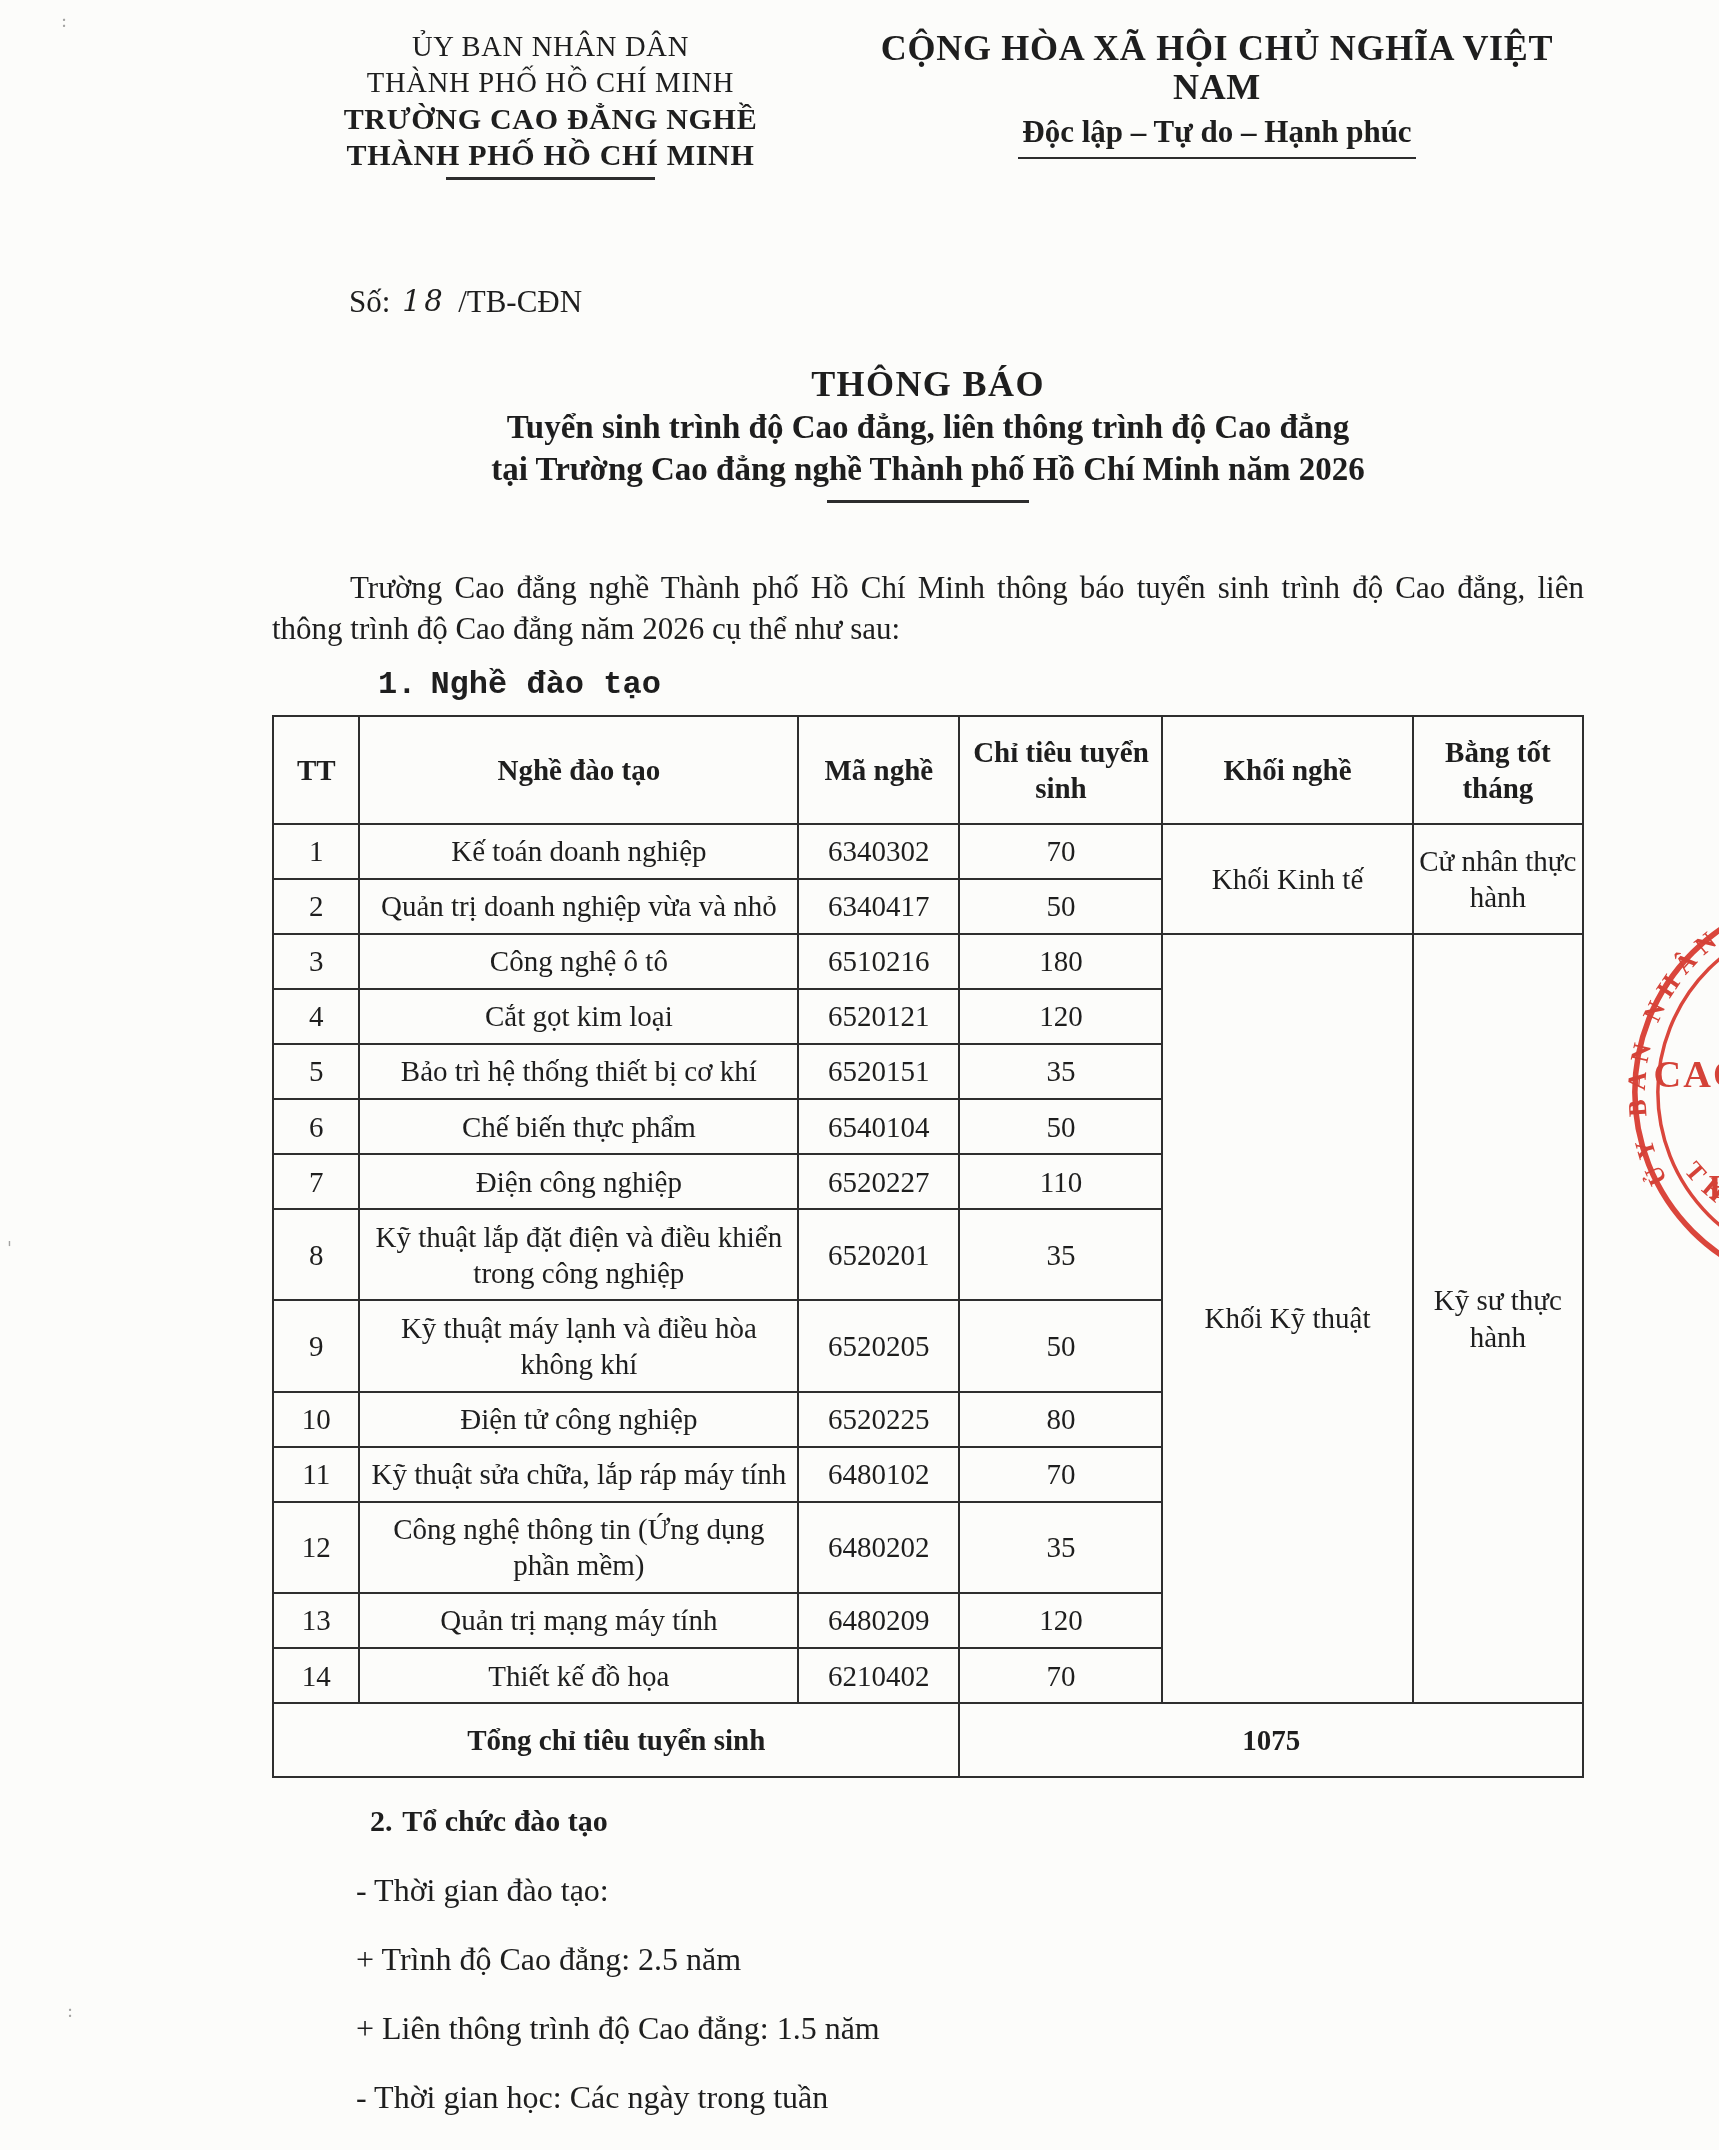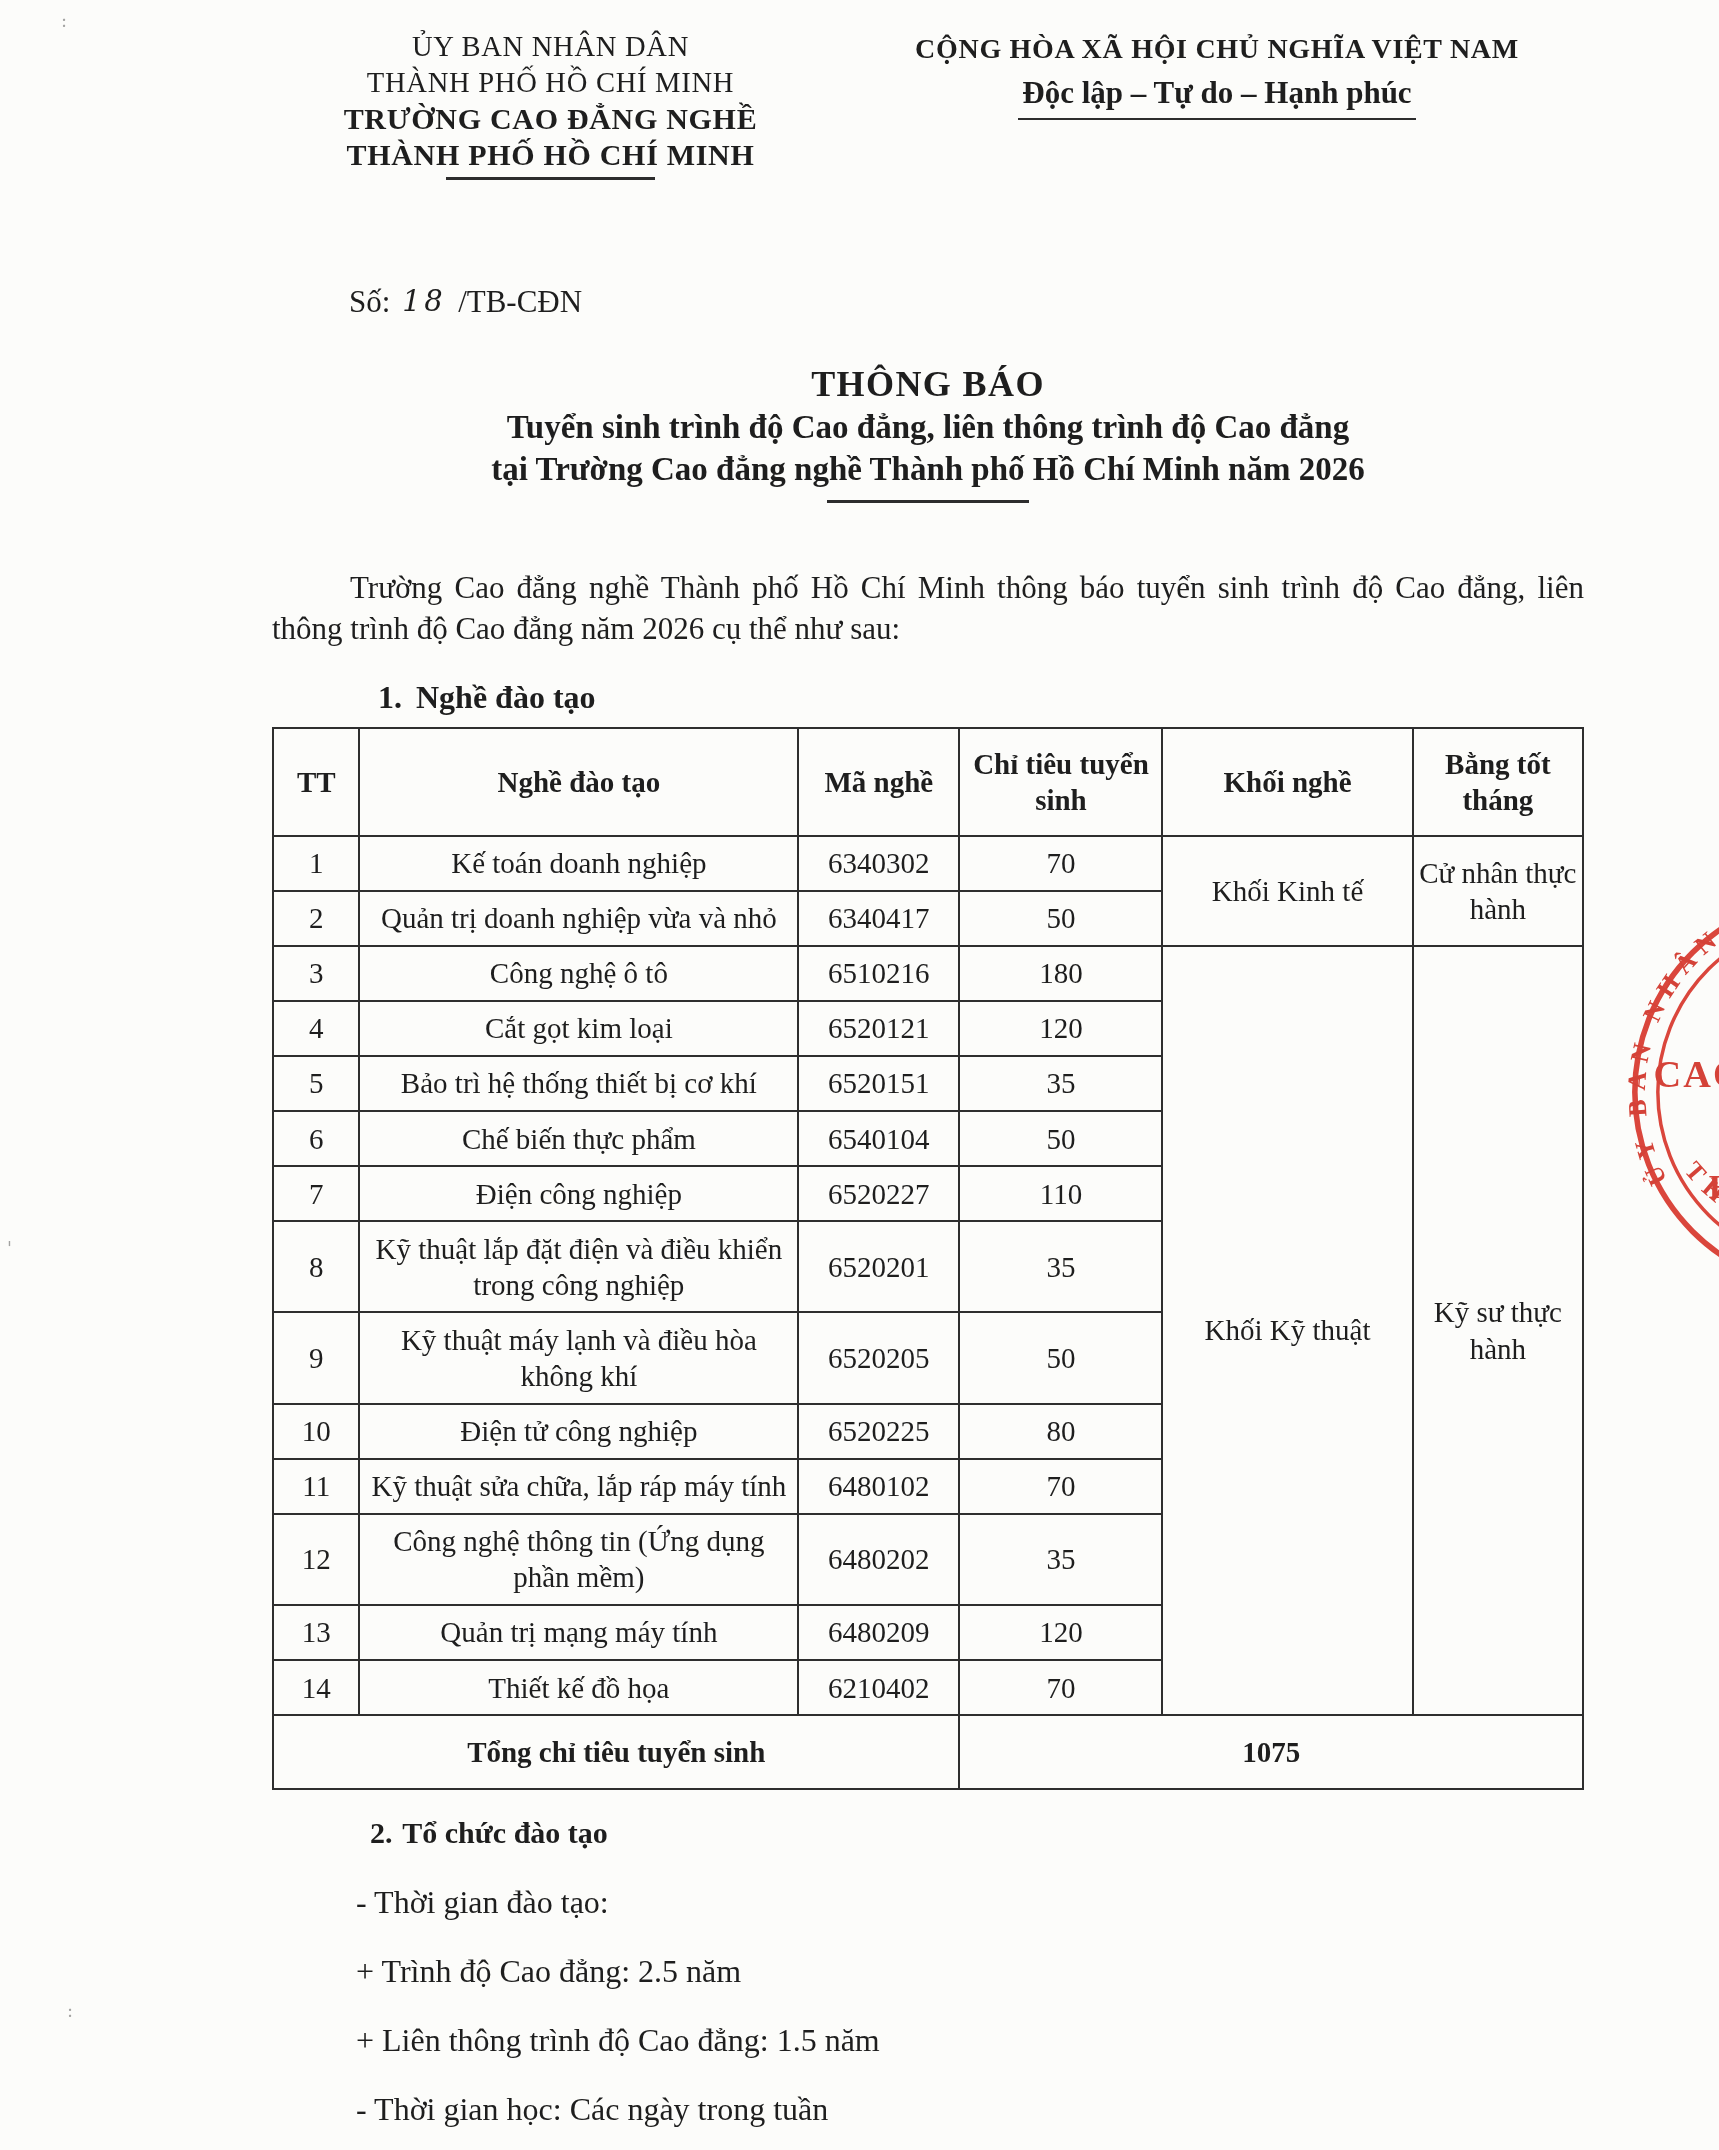--- a/index.html
+++ b/index.html
@@ -13,38 +13,38 @@
     color:#1e1e1e;
   }
   .content{padding:29px 136px 0 272px;}
   
   .hdr{display:flex;align-items:flex-start;}
   .hdr-left{width:557px;text-align:center;flex:0 0 auto;}
   .hdr-left .l{font-size:28.6px;line-height:36px;letter-spacing:0.7px;}
   .hdr-left .l.bold{font-weight:bold;font-size:30px;}
   .hdr-rule{width:209px;height:2.8px;background:#2d2d2d;margin:4.2px auto 0 auto;}
   .hdr-right{flex:1 1 auto;text-align:center;padding-left:21px;}
-  .hdr-right .r1{font-weight:bold;font-size:28px;line-height:39px;letter-spacing:0.7px;text-align:center;}
+  .hdr-right .r1{font-weight:bold;font-size:36px;line-height:39px;letter-spacing:0.7px;text-align:center;}
   .hdr-right .r2{display:inline-block;font-weight:bold;font-size:31px;line-height:38px;
     border-bottom:2.8px solid #2d2d2d;padding:1.4px 4.2px 5.6px 4.2px;margin-top:5px;}
   
   .meta-row{display:flex;justify-content:flex-start;align-items:baseline;margin-top:104px;}
   .so-line{font-size:31px;margin-left:77px;}
   .handwritten{font-family:"DejaVu Serif", serif;font-style:italic;font-size:29px;
     letter-spacing:3.5px;position:relative;top:-1.4px;padding:0 4.2px;}
   .date-line{font-style:italic;font-size:31px;}
   .date-line .handwritten{font-size:26.5px;letter-spacing:0.7px;padding:0 1.4px;}
   
   .title-block{text-align:center;margin-top:43px;}
   .title-main{font-weight:bold;font-size:36px;line-height:43px;letter-spacing:1.4px;}
   .title-sub{font-weight:bold;font-size:33px;line-height:42px;}
   .title-rule{width:202px;height:2.8px;background:#2d2d2d;margin:9.8px auto 0 auto;}
   
   .intro{margin-top:64px;font-size:31px;line-height:41px;text-align:justify;text-indent:78px;}
-  .sec-heading{margin-top:30px;font-weight:bold;font-size:32px;line-height:36px;margin-left:106px;}
+  .sec-heading{margin-top:18px;font-weight:bold;font-size:32px;line-height:36px;margin-left:106px;font-family:Liberation Mono, monospace;}
   .sec-heading .num{margin-right:14px;}
   
   table.quota{width:100%;border-collapse:collapse;table-layout:fixed;margin-top:12.5px;
     font-size:29px;line-height:1.25;}
   table.quota th,table.quota td{border:2.1px solid #2e2e2e;vertical-align:middle;
     text-align:center;padding:8.4px 5.6px;overflow:hidden;}
   table.quota{border:2.8px solid #2e2e2e;}
   table.quota th{font-weight:bold;padding:16.7px 4.2px;}
   td.name{text-align:left;padding-left:16.7px;padding-right:9.8px;}
   td.group,td.degree{font-size:29px;}

